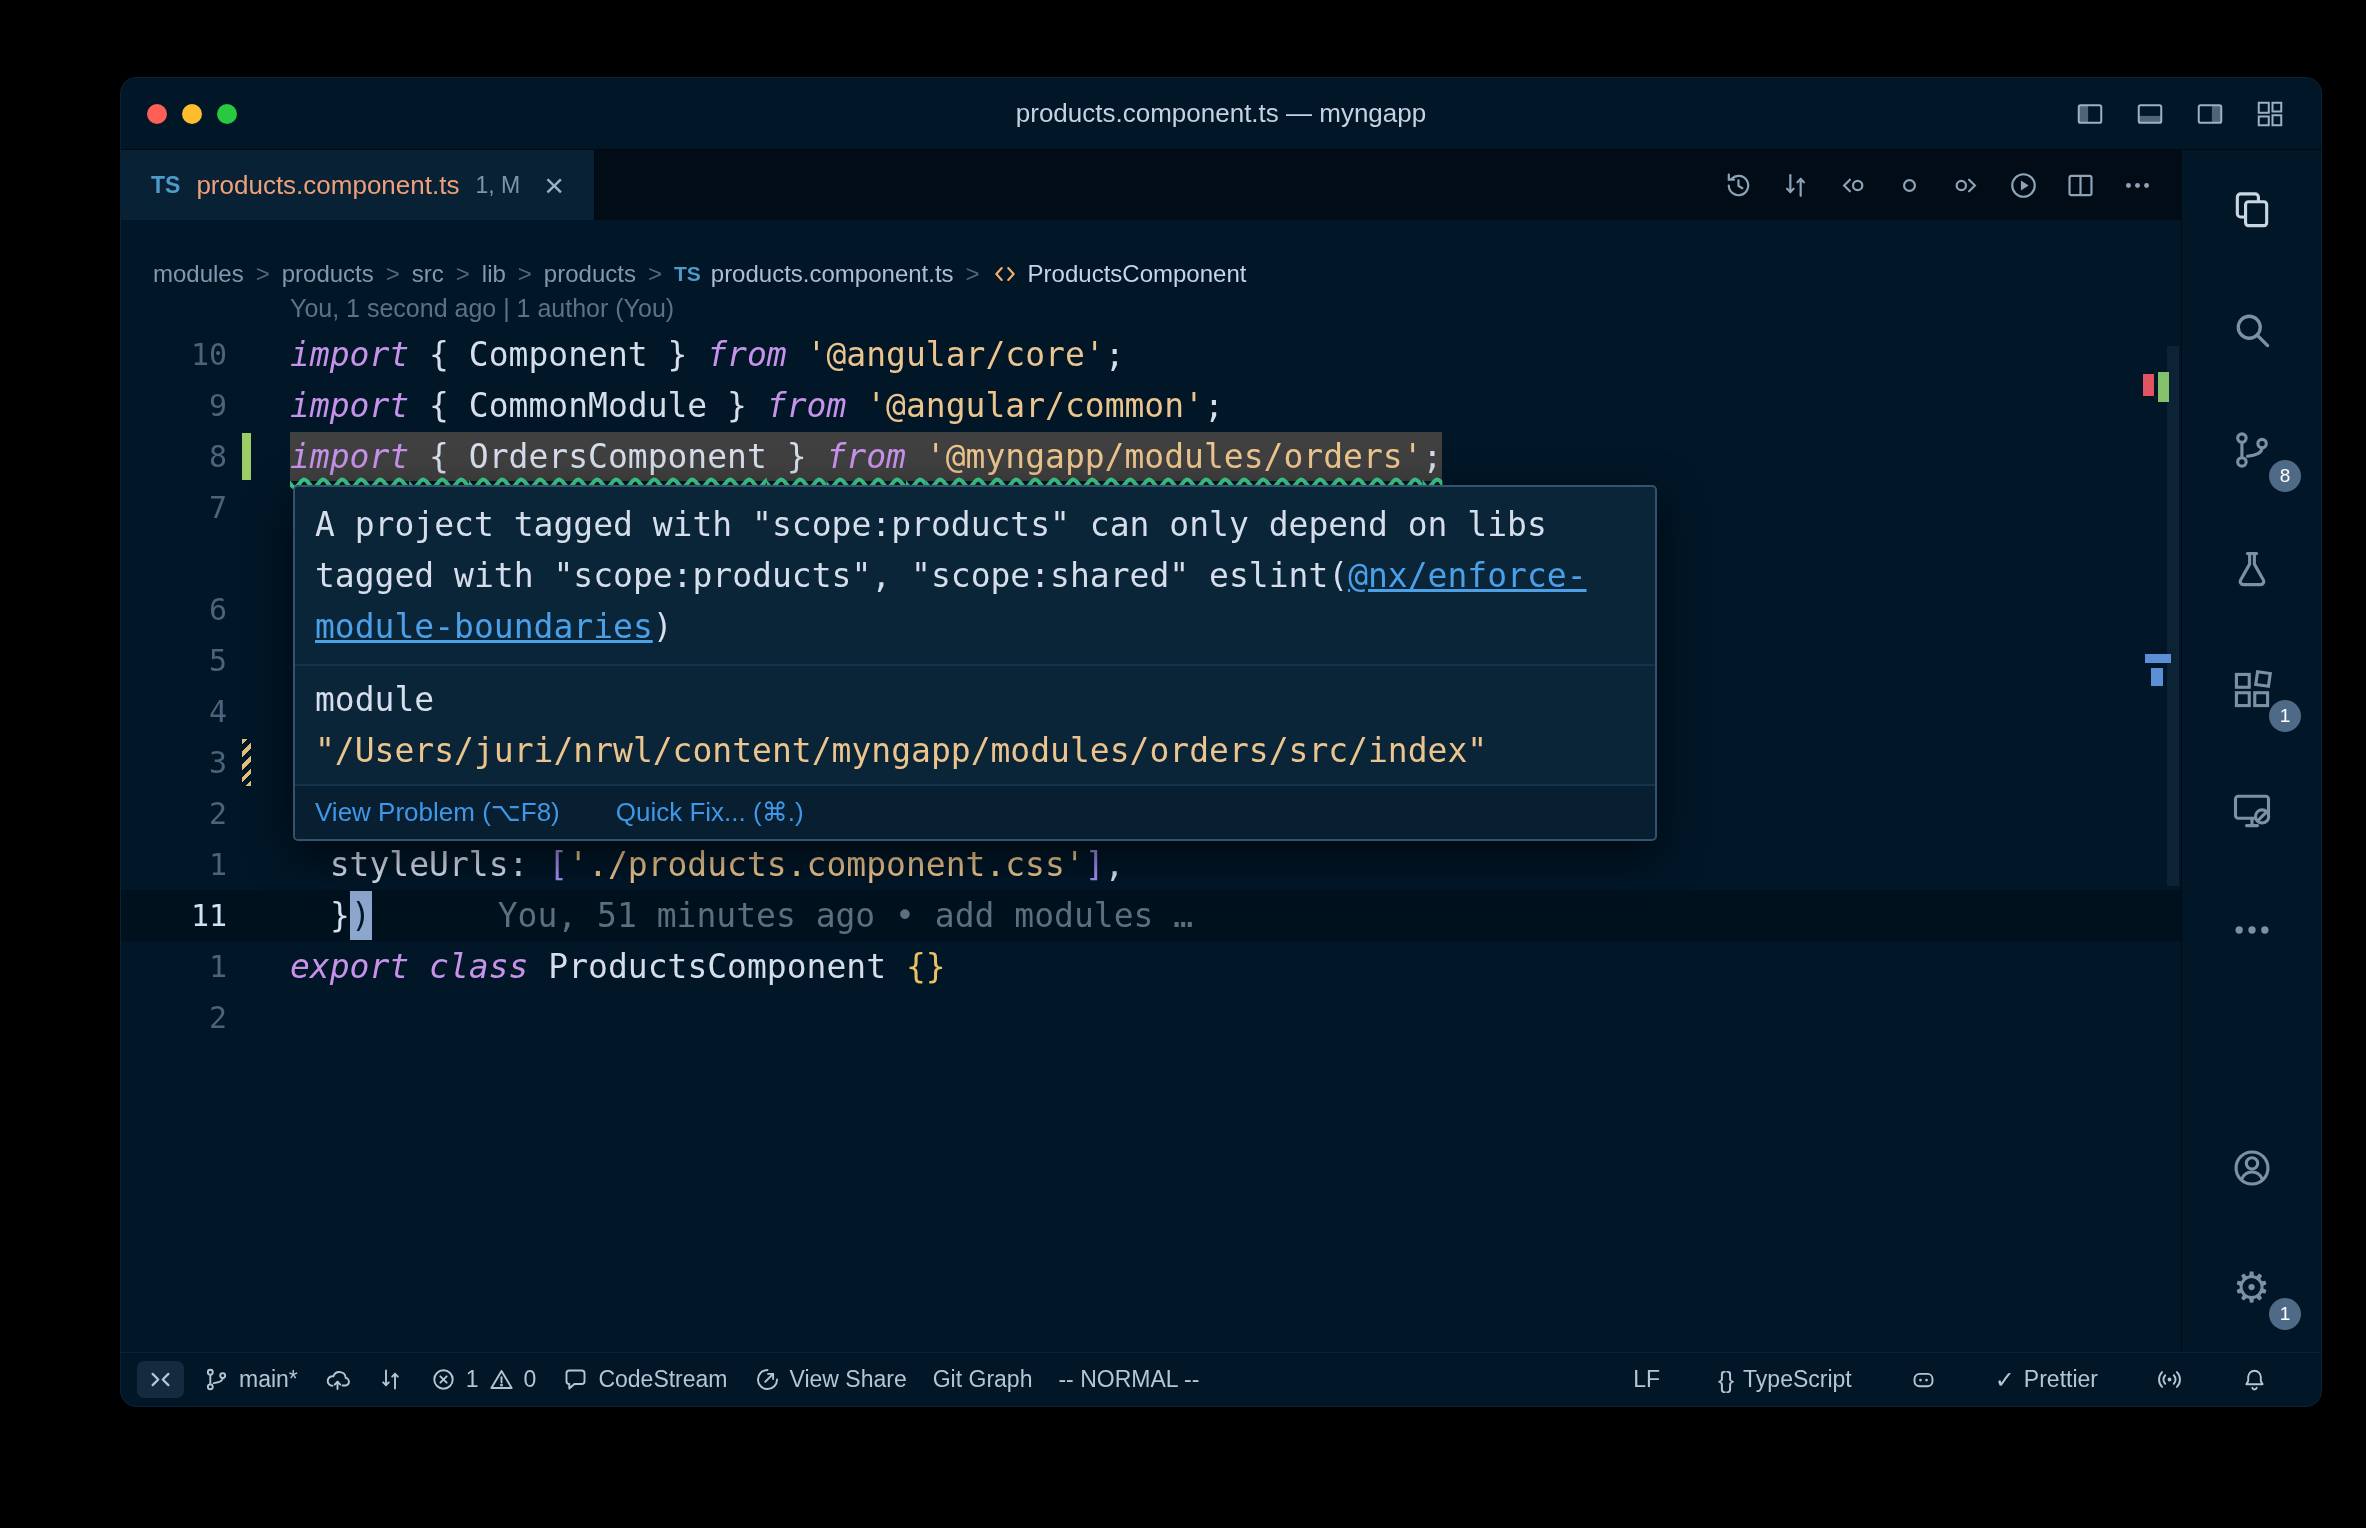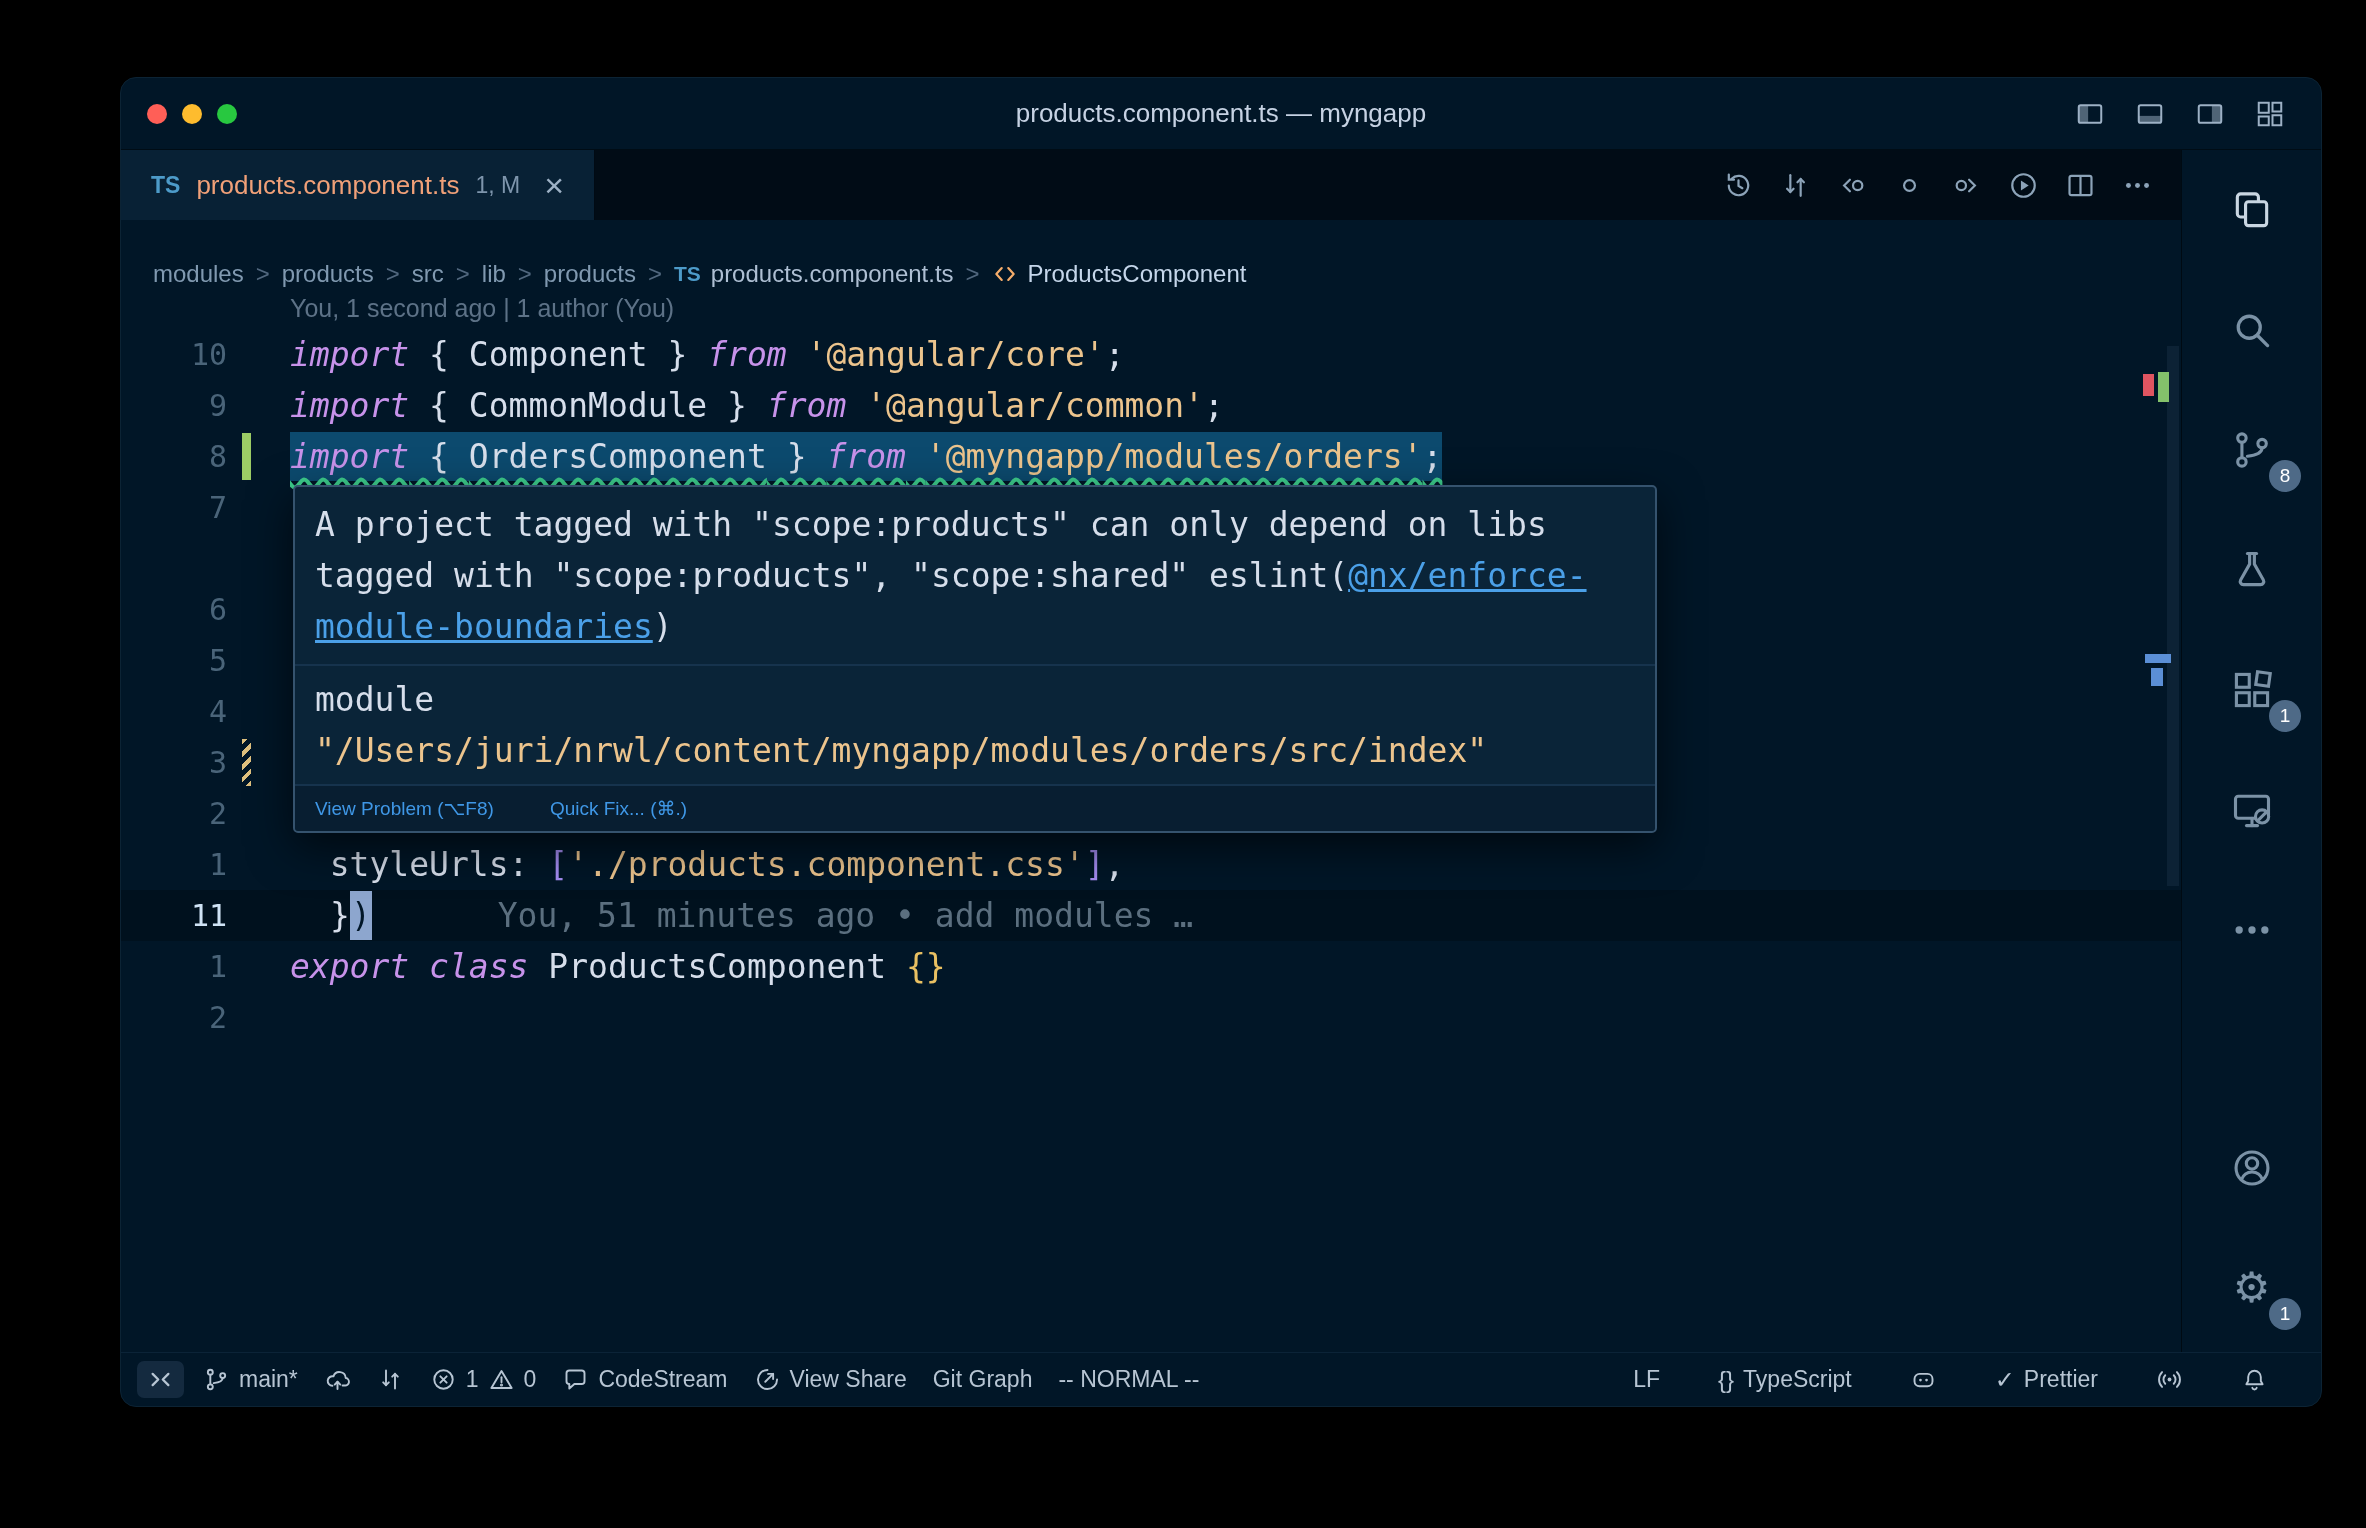--- a/index.html
+++ b/index.html
@@ -58,39 +58,39 @@
   .num.cur { color:#cfe3f5; }
   .gmark { position:absolute; left:121px; top:2px; bottom:2px; width:9px; }
   .gmark.add { background:#9ccc65; }
   .gmark.mod { background:repeating-linear-gradient(135deg,#dfc07e 0 4px,transparent 4px 9px); }
   .code { flex:1; white-space:pre; font-size:33px; color:#d6deeb; }
   .kw { color:#c792ea; font-style:italic; }
   .fg { color:#d6deeb; }
   .str { color:#ecc48d; }
   .brk { color:#a48cf2; }
   .gold { color:#e9c062; }
-  .errline { background:#0c4a6e; padding:5px 0;
+  .errline { background:#404040; padding:5px 0;
     text-decoration:underline wavy #3ed18f; text-decoration-thickness:3.5px;
     text-underline-offset:10px; text-decoration-skip-ink:none; }
   .cursor { background:#8da6ce; color:#011627; padding:5px 1px; }
   .blame { color:#5b6f7f; margin-left:126px; }
 
   
   .hover { position:absolute; left:172px; top:197px; width:1364px; z-index:5;
     background:#0a2438; border:2px solid #35536e; border-radius:5px;
     box-shadow:0 14px 44px rgba(0,0,0,.6); font-size:33px; }
   .hover-msg { padding:12px 20px; color:#d6deeb; line-height:51px; overflow-wrap:break-word; }
   .hover-link { color:#4ba0e8; text-decoration:underline; cursor:pointer; }
   .hr { height:2px; background:#16334d; }
   .hover-module { padding:8px 20px; line-height:51px; }
   .module-word { color:#d6deeb; }
   .module-path { color:#ecc48d; }
   .hover-actions { border-top:2px solid #16334d; background:#081e31; padding:11px 20px;
     display:flex; align-items:center; gap:56px;
-    font-family:"Liberation Sans", sans-serif; font-size:19px; color:#3f97e6;
+    font-family:"Liberation Sans", sans-serif; font-size:26px; color:#3f97e6;
     border-radius:0 0 4px 4px; }
   .hact { cursor:pointer; }
 
   
   .mm { position:absolute; }
   .mm-scroll { left:2046px; top:58px; width:12px; height:540px; background:rgba(120,150,180,.10); }
   .mm-red   { left:2022px; top:86px;  width:11px; height:22px; background:#e05561; }
   .mm-green { left:2037px; top:84px;  width:11px; height:30px; background:#84c16b; }
   .mm-blue1 { left:2024px; top:366px; width:26px; height:9px;  background:#5b8fd6; }
   .mm-blue2 { left:2030px; top:380px; width:12px; height:18px; background:#5b8fd6; }

